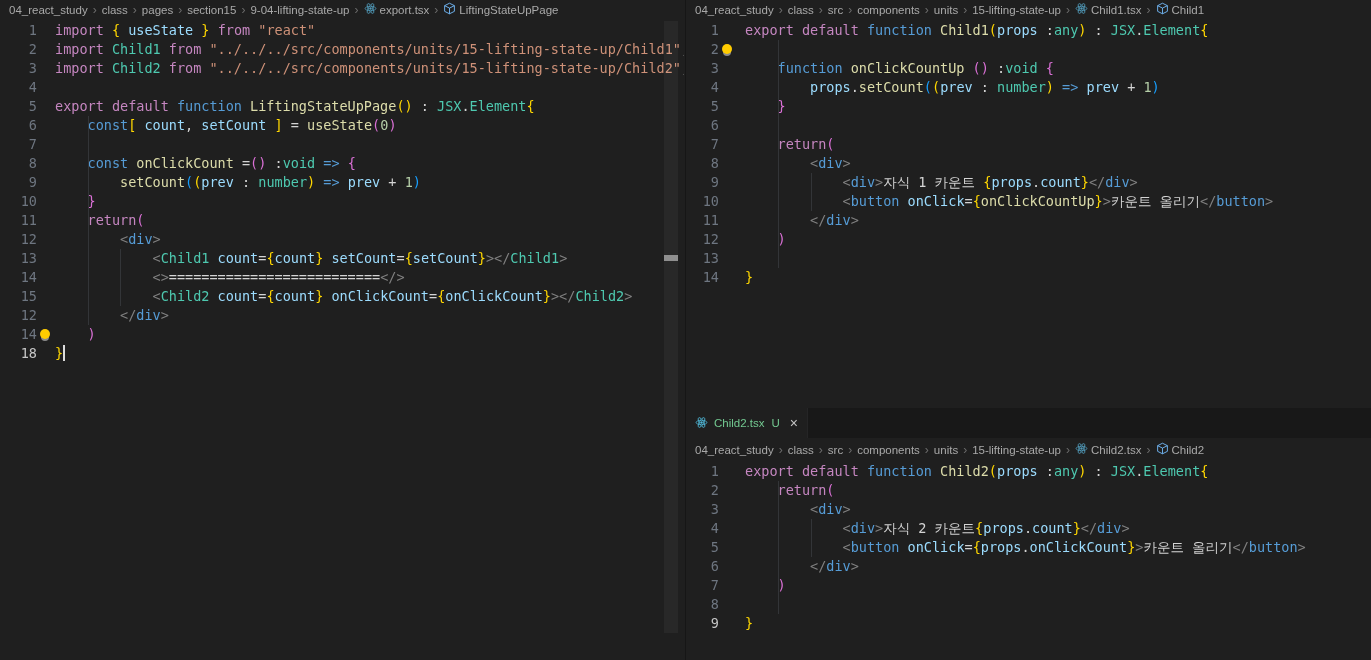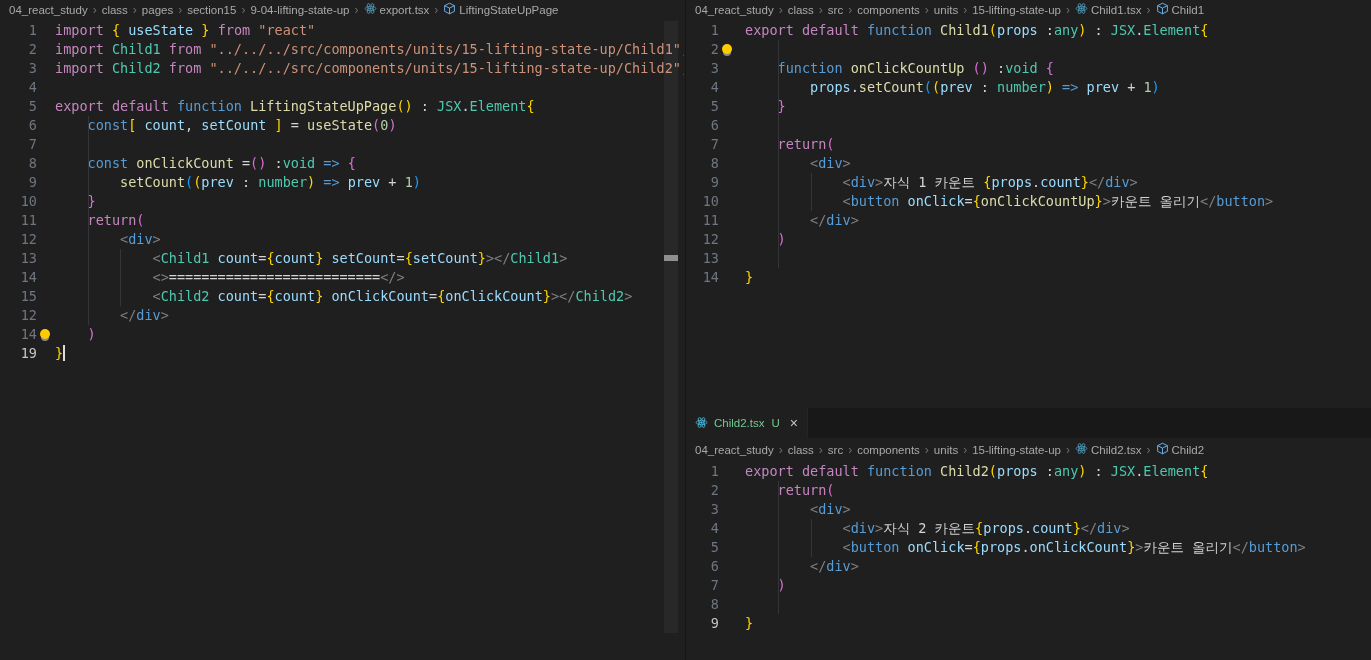--- a/index.html
+++ b/index.html
@@ -83,21 +83,21 @@
         <div class="row"><span class="ln">8</span><span class="cl"><span style="color: rgb(212, 212, 212);">    </span><span style="color: rgb(86, 156, 214);">const </span><span style="color: rgb(220, 220, 170);">onClickCount</span><span style="color: rgb(212, 212, 212);"> =</span><span style="color: rgb(218, 112, 214);">()</span><span style="color: rgb(212, 212, 212);"> :</span><span style="color: rgb(78, 201, 176);">void</span><span style="color: rgb(212, 212, 212);"> </span><span style="color: rgb(86, 156, 214);">=&gt;</span><span style="color: rgb(212, 212, 212);"> </span><span style="color: rgb(218, 112, 214);">{</span></span></div>
         <div class="row"><span class="ln">9</span><span class="cl"><span style="color: rgb(212, 212, 212);">        </span><span style="color: rgb(220, 220, 170);">setCount</span><span style="color: rgb(23, 159, 255);">(</span><span style="color: rgb(255, 215, 0);">(</span><span style="color: rgb(156, 220, 254);">prev</span><span style="color: rgb(212, 212, 212);"> : </span><span style="color: rgb(78, 201, 176);">number</span><span style="color: rgb(255, 215, 0);">)</span><span style="color: rgb(212, 212, 212);"> </span><span style="color: rgb(86, 156, 214);">=&gt;</span><span style="color: rgb(212, 212, 212);"> </span><span style="color: rgb(156, 220, 254);">prev</span><span style="color: rgb(212, 212, 212);"> + </span><span style="color: rgb(181, 206, 168);">1</span><span style="color: rgb(23, 159, 255);">)</span></span></div>
         <div class="row"><span class="ln">10</span><span class="cl"><span style="color: rgb(212, 212, 212);">    </span><span style="color: rgb(218, 112, 214);">}</span></span></div>
         <div class="row"><span class="ln">11</span><span class="cl"><span style="color: rgb(212, 212, 212);">    </span><span style="color: rgb(197, 134, 192);">return</span><span style="color: rgb(218, 112, 214);">(</span></span></div>
         <div class="row"><span class="ln">12</span><span class="cl"><span style="color: rgb(212, 212, 212);">        </span><span style="color: rgb(128, 128, 128);">&lt;</span><span style="color: rgb(86, 156, 214);">div</span><span style="color: rgb(128, 128, 128);">&gt;</span></span></div>
         <div class="row"><span class="ln">13</span><span class="cl"><span style="color: rgb(212, 212, 212);">            </span><span style="color: rgb(128, 128, 128);">&lt;</span><span style="color: rgb(78, 201, 176);">Child1</span><span style="color: rgb(212, 212, 212);"> </span><span style="color: rgb(156, 220, 254);">count</span><span style="color: rgb(212, 212, 212);">=</span><span style="color: rgb(255, 215, 0);">{</span><span style="color: rgb(156, 220, 254);">count</span><span style="color: rgb(255, 215, 0);">}</span><span style="color: rgb(212, 212, 212);"> </span><span style="color: rgb(156, 220, 254);">setCount</span><span style="color: rgb(212, 212, 212);">=</span><span style="color: rgb(255, 215, 0);">{</span><span style="color: rgb(156, 220, 254);">setCount</span><span style="color: rgb(255, 215, 0);">}</span><span style="color: rgb(128, 128, 128);">&gt;</span><span style="color: rgb(128, 128, 128);">&lt;/</span><span style="color: rgb(78, 201, 176);">Child1</span><span style="color: rgb(128, 128, 128);">&gt;</span></span></div>
         <div class="row"><span class="ln">14</span><span class="cl"><span style="color: rgb(212, 212, 212);">            </span><span style="color: rgb(128, 128, 128);">&lt;&gt;</span><span style="color: rgb(212, 212, 212);">==========================</span><span style="color: rgb(128, 128, 128);">&lt;/&gt;</span></span></div>
         <div class="row"><span class="ln">15</span><span class="cl"><span style="color: rgb(212, 212, 212);">            </span><span style="color: rgb(128, 128, 128);">&lt;</span><span style="color: rgb(78, 201, 176);">Child2</span><span style="color: rgb(212, 212, 212);"> </span><span style="color: rgb(156, 220, 254);">count</span><span style="color: rgb(212, 212, 212);">=</span><span style="color: rgb(255, 215, 0);">{</span><span style="color: rgb(156, 220, 254);">count</span><span style="color: rgb(255, 215, 0);">}</span><span style="color: rgb(212, 212, 212);"> </span><span style="color: rgb(156, 220, 254);">onClickCount</span><span style="color: rgb(212, 212, 212);">=</span><span style="color: rgb(255, 215, 0);">{</span><span style="color: rgb(156, 220, 254);">onClickCount</span><span style="color: rgb(255, 215, 0);">}</span><span style="color: rgb(128, 128, 128);">&gt;</span><span style="color: rgb(128, 128, 128);">&lt;/</span><span style="color: rgb(78, 201, 176);">Child2</span><span style="color: rgb(128, 128, 128);">&gt;</span></span></div>
         <div class="row"><span class="ln">12</span><span class="cl"><span style="color: rgb(212, 212, 212);">        </span><span style="color: rgb(128, 128, 128);">&lt;/</span><span style="color: rgb(86, 156, 214);">div</span><span style="color: rgb(128, 128, 128);">&gt;</span></span></div>
         <div class="row"><span class="ln">14</span><span class="cl"><span class="bulb" style="background: rgb(255, 204, 0);"></span><span style="color: rgb(212, 212, 212);">    </span><span style="color: rgb(218, 112, 214);">)</span></span></div>
-        <div class="row"><span class="ln active">19</span><span class="cl"><span style="color: rgb(255, 215, 0);">}</span><span class="cursor"></span></span></div>
+        <div class="row"><span class="ln active">18</span><span class="cl"><span style="color: rgb(255, 215, 0);">}</span><span class="cursor"></span></span></div>
       </div>
     <div class="guide" style="left:88px;top:116px;height:209px;"></div>
     <div class="guide" style="left:120px;top:249px;height:57px;"></div>
     <div class="scrollbar">
       <div class="scroll-mark"></div>
     </div>
   </section>
 
   <section class="pane" id="pane-child1">
     <div class="breadcrumbs"><span class="crumb">

